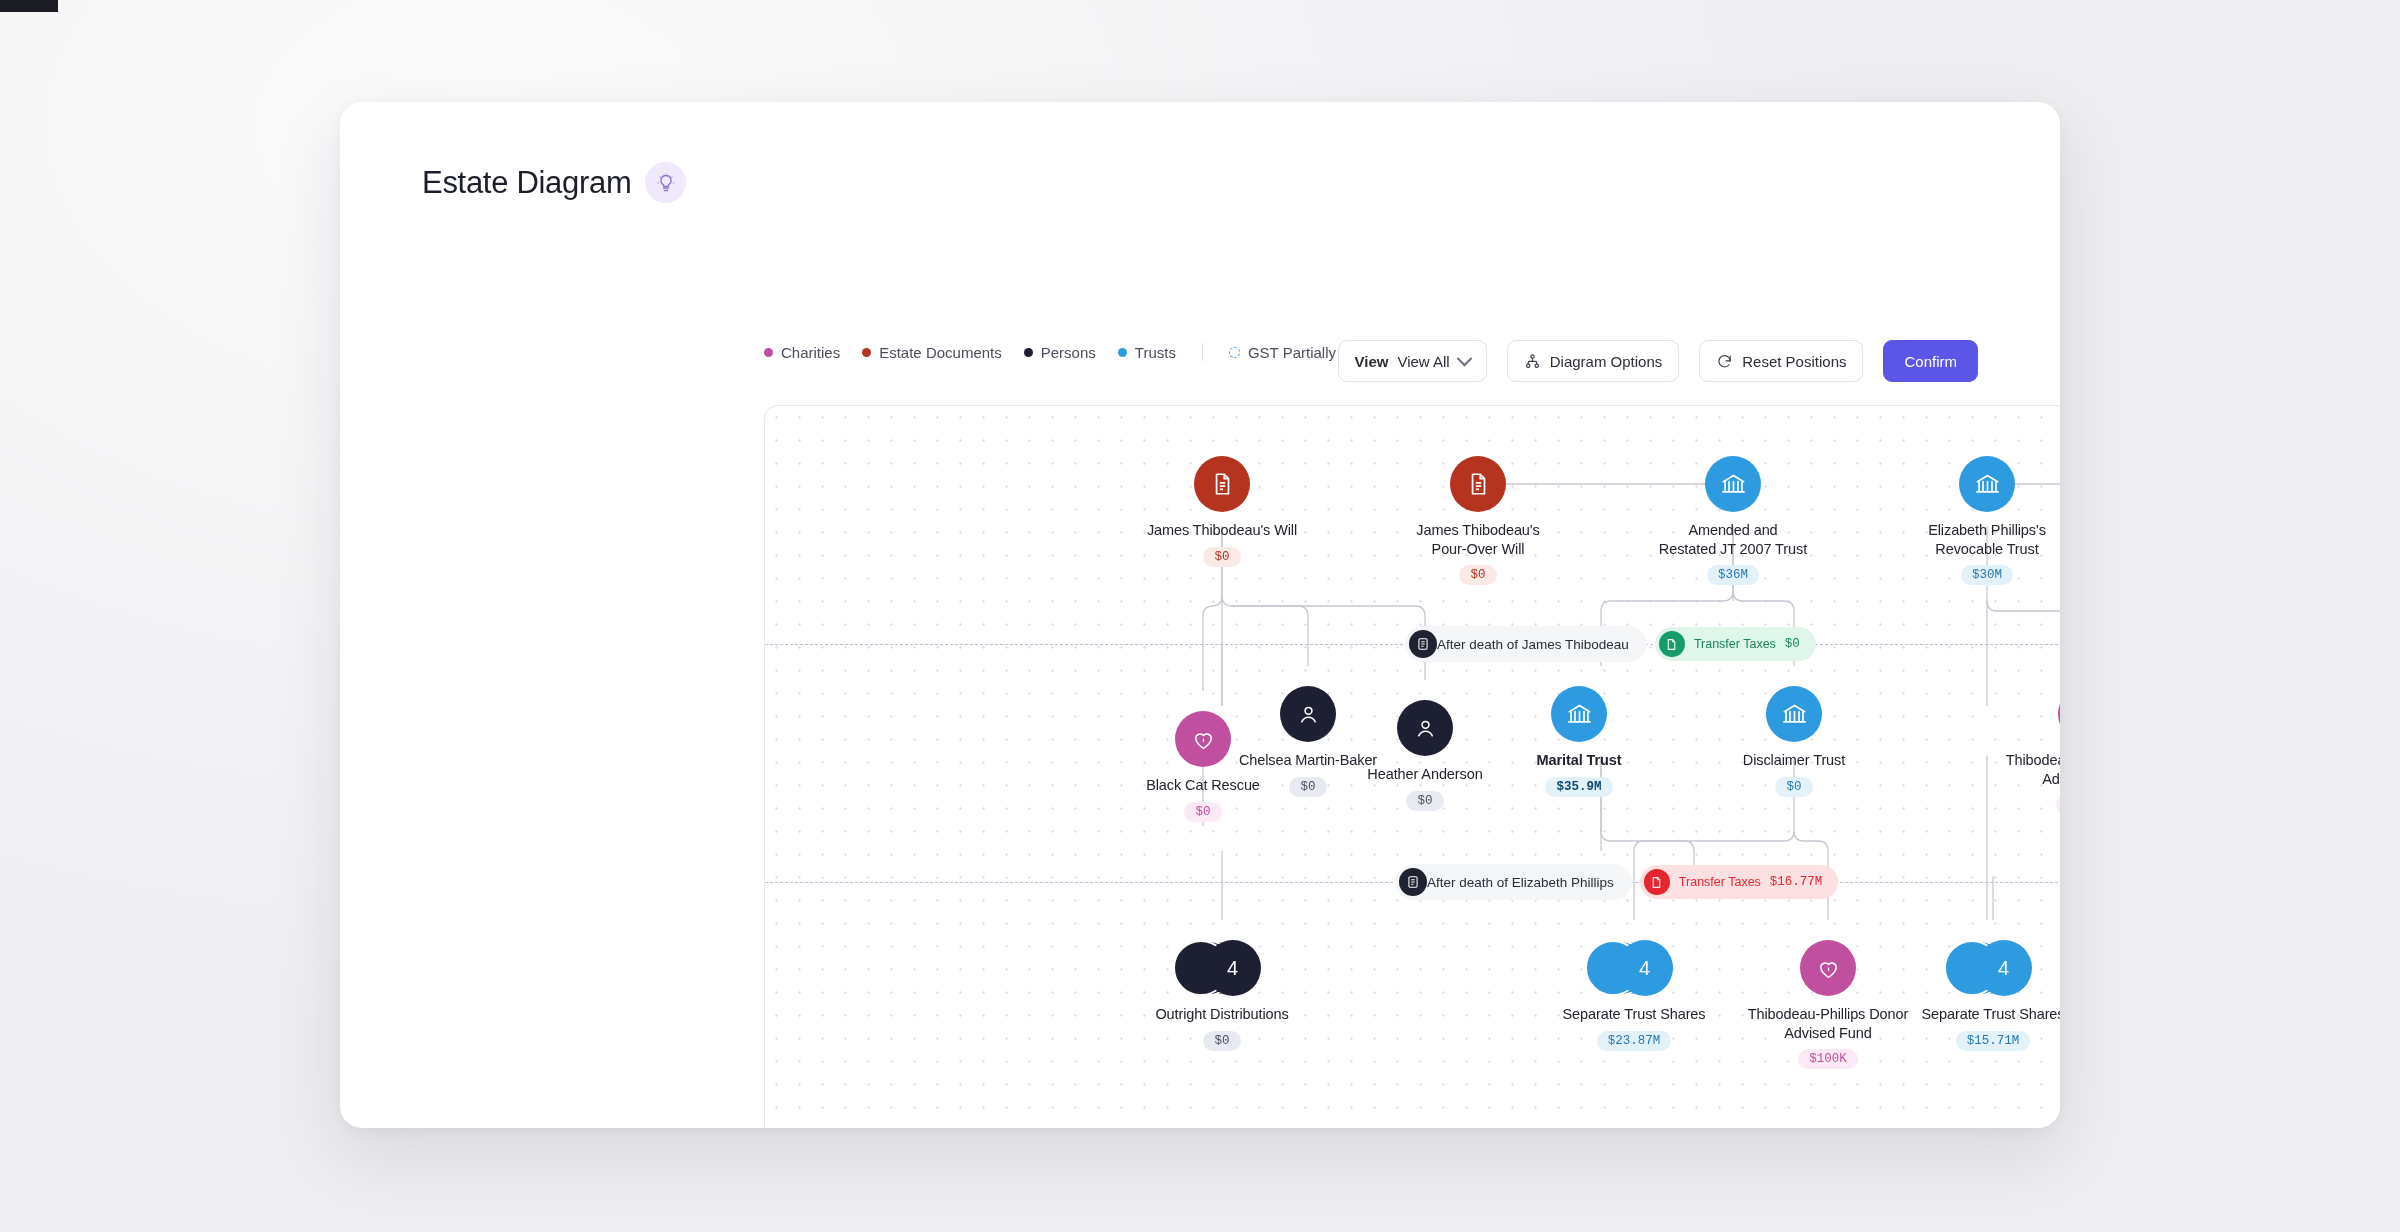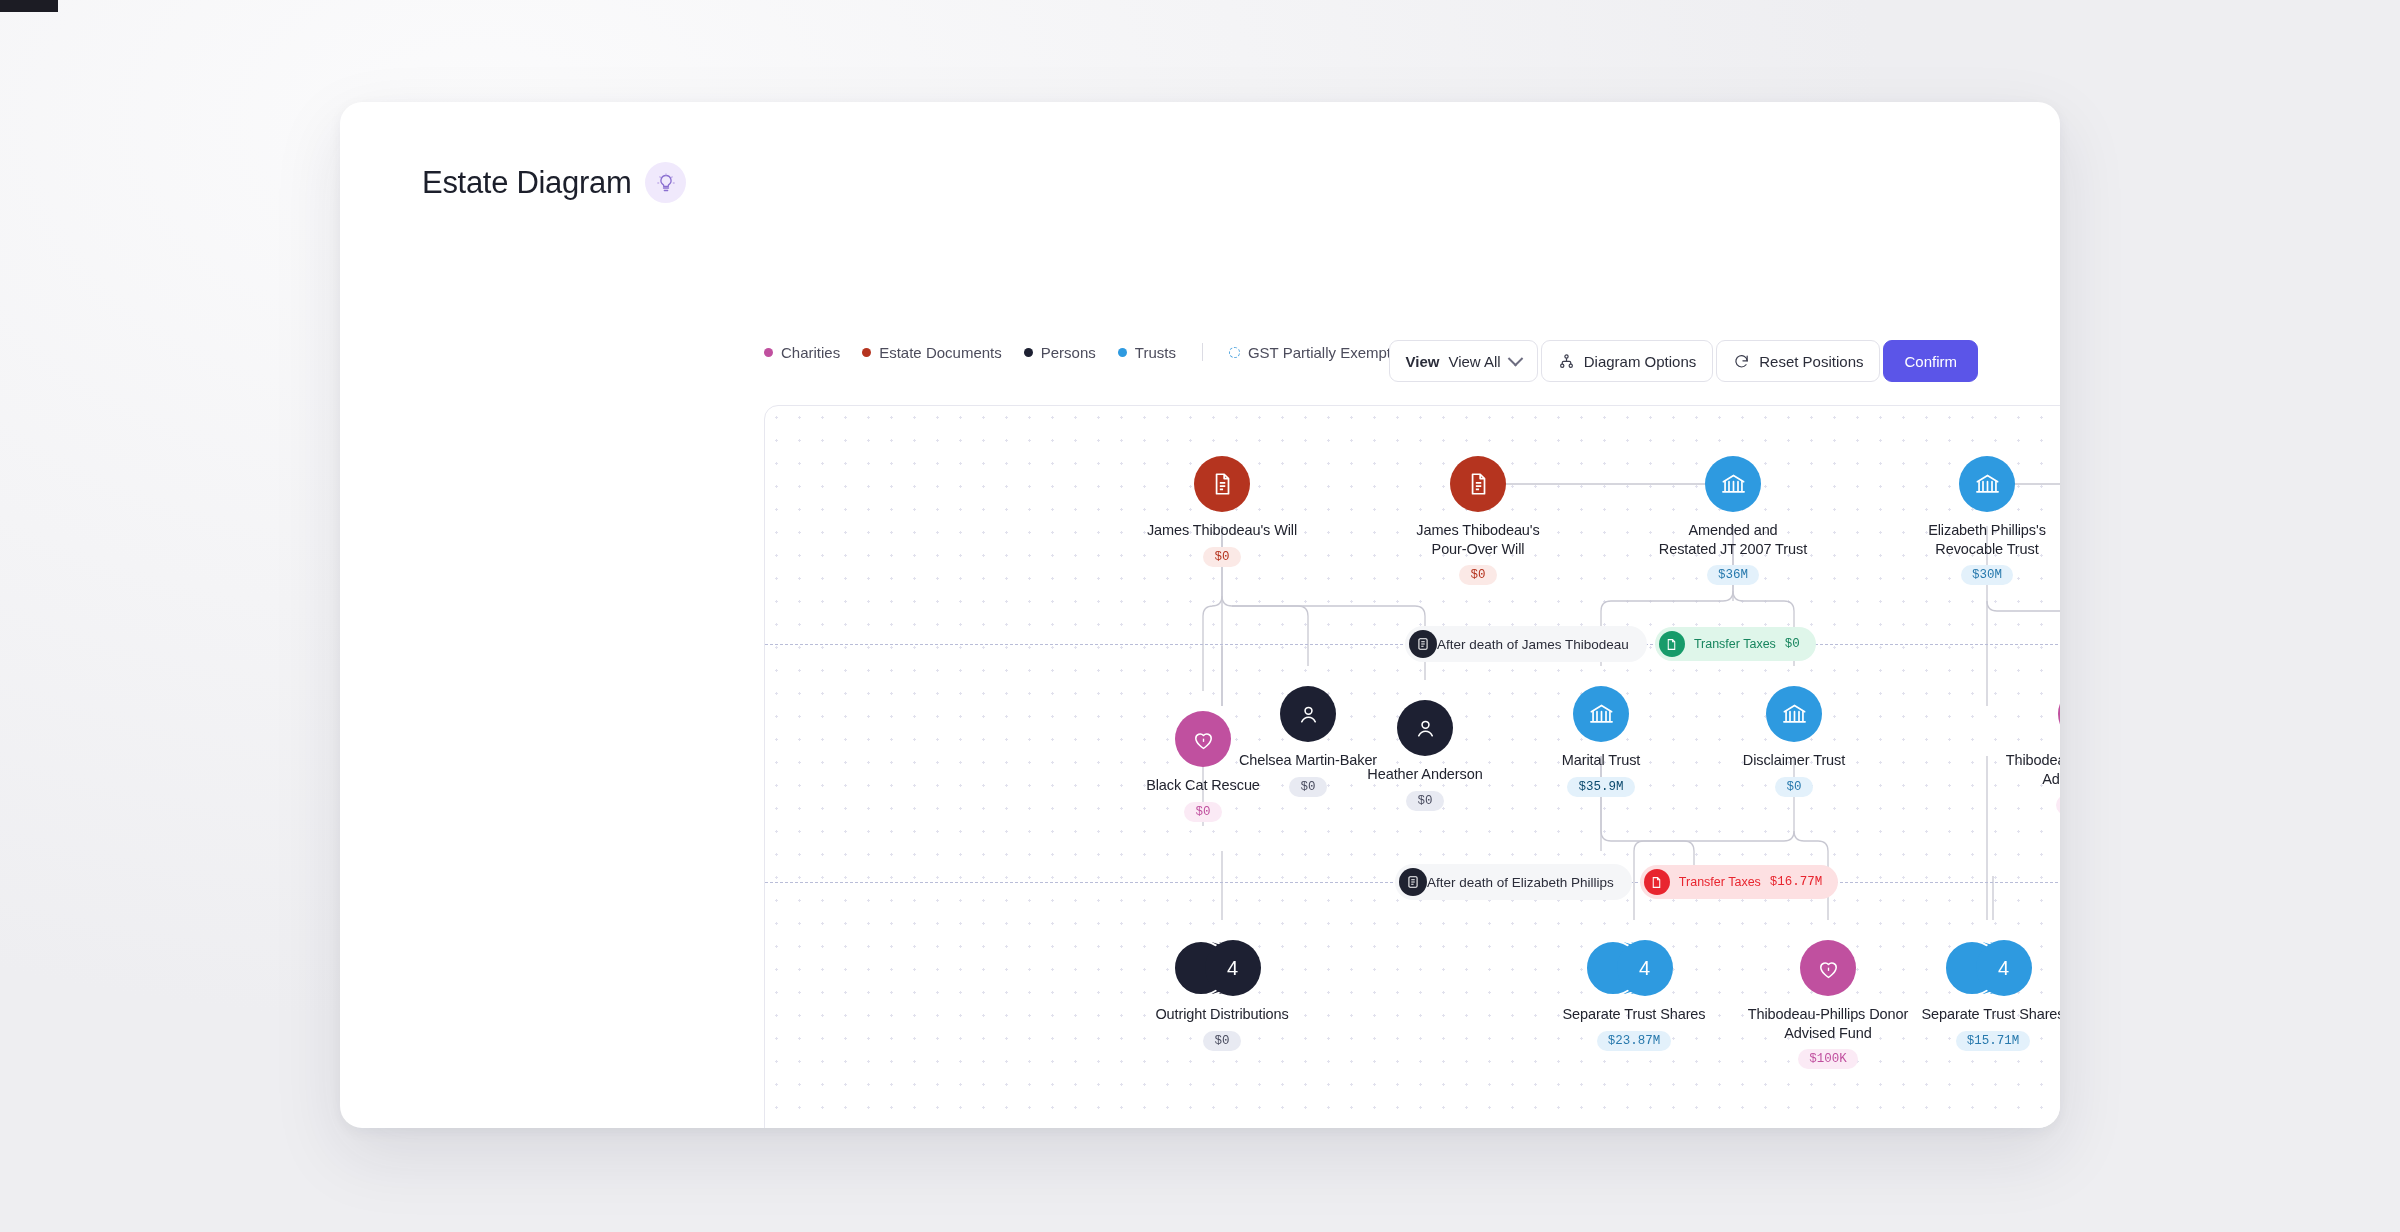--- a/index.html
+++ b/index.html
@@ -68,21 +68,21 @@
   .dot { width: 9px; height: 9px; border-radius: 50%; flex: none; }
   .lg-sep { width: 1px; height: 18px; background: #dcdce4; margin: 0 4px; }
   .gst-ring {
     width: 11px; height: 11px; border-radius: 50%;
     border: 1.6px dashed #59a9e0; flex: none;
   }
 
   
   .toolbar {
     position: absolute; right: 82px; top: 238px;
-    display: flex; align-items: center; gap: 3px; padding-left: 24px;
+    display: flex; align-items: center; gap: 20px; padding-left: 24px;
   }
   .tb-btn {
     display: flex; align-items: center; gap: 9px;
     height: 42px; padding: 0 16px; border-radius: 9px;
     background: #fff; border: 1px solid #e2e2ea;
     font-size: 15px; color: #2b2d3a; cursor: pointer; white-space: nowrap;
   }
   .tb-btn .lbl-strong { font-weight: bold; }
   .tb-btn.primary {
     background: #5b55e8; border-color: #5b55e8; color: #fff; padding: 0 20px;
@@ -400,21 +400,21 @@
             <div class="circ" style="background: rgb(29, 32, 50);">
               <svg class="ic" width="25" height="25" viewBox="0 0 24 24" fill="none" stroke="#fff" stroke-width="1.5" stroke-linecap="round">
                 <circle cx="12" cy="8.5" r="3.3"></circle>
                 <path d="M5.5 19c1.6-3 4-4.4 6.5-4.4S17 16 18.5 19"></path>
               </svg>
             </div>
           </div>
           <div class="node-label">Heather Anderson</div>
           <div><span class="amt" style="background: rgb(232, 234, 242); color: rgb(74, 77, 96);">$0</span></div>
         </div>
-        <div class="node" style="left: 836px; top: 280px;">
+        <div class="node" style="left: 814px; top: 280px; font-weight: bold;">
           <div class="circle-wrap">
             <div class="circ" style="background: rgb(46, 154, 224);">
               <svg class="ic" width="27" height="27" viewBox="0 0 24 24" fill="none" stroke="#fff" stroke-width="1.5" stroke-linecap="round">
                 <path d="M3 9.5 12 4l9 5.5"></path>
                 <path d="M4.5 9.5v8M8 9.5v8M12 9.5v8M16 9.5v8M19.5 9.5v8"></path>
                 <path d="M2.6 18.5h18.8"></path>
               </svg>
             </div>
           </div>
           <div class="node-label">Marital Trust</div>

